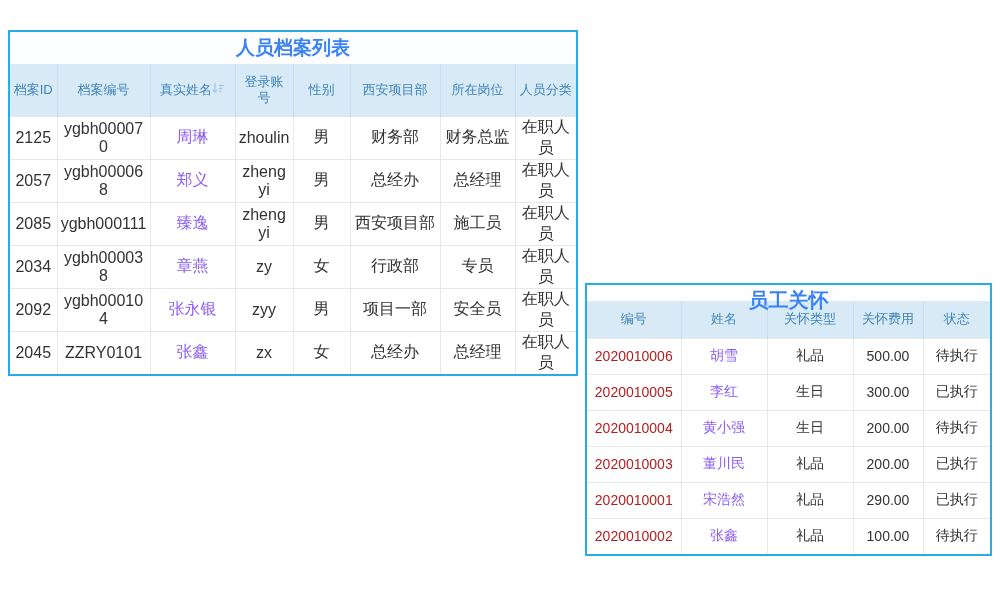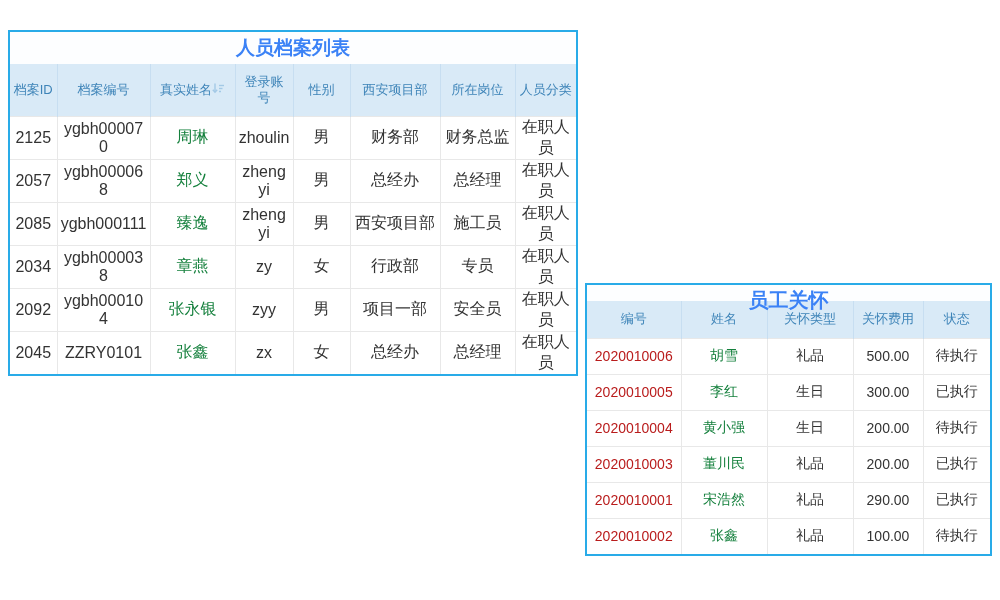--- a/index.html
+++ b/index.html
@@ -32,21 +32,21 @@
   td{
     color:#333333;border-top:1px solid #e8e8e8;border-left:1px solid #e8e8e8;
     background:#ffffff;
   }
   td:first-child{border-left:none;}
   #personnel-card th{height:52px;}
   #personnel-card td{height:33px;font-size:16px;}
   #care-card th{height:37px;font-size:13px;}
   #care-card td{height:36px;font-size:14px;}
   a.cell-link{text-decoration:none;cursor:pointer;}
-  .link-name{color:#15803d;}
+  .link-name{color:#8b5cf6;}
   .link-id{color:#b91c1c;}
   .sort-icon{display:inline-block;margin-top:1px;line-height:0;}
 </style>
 </head>
 <body>
 
 <div class="card" id="personnel-card">
   <div class="card-title">人员档案列表</div>
   <table>
     <colgroup>

